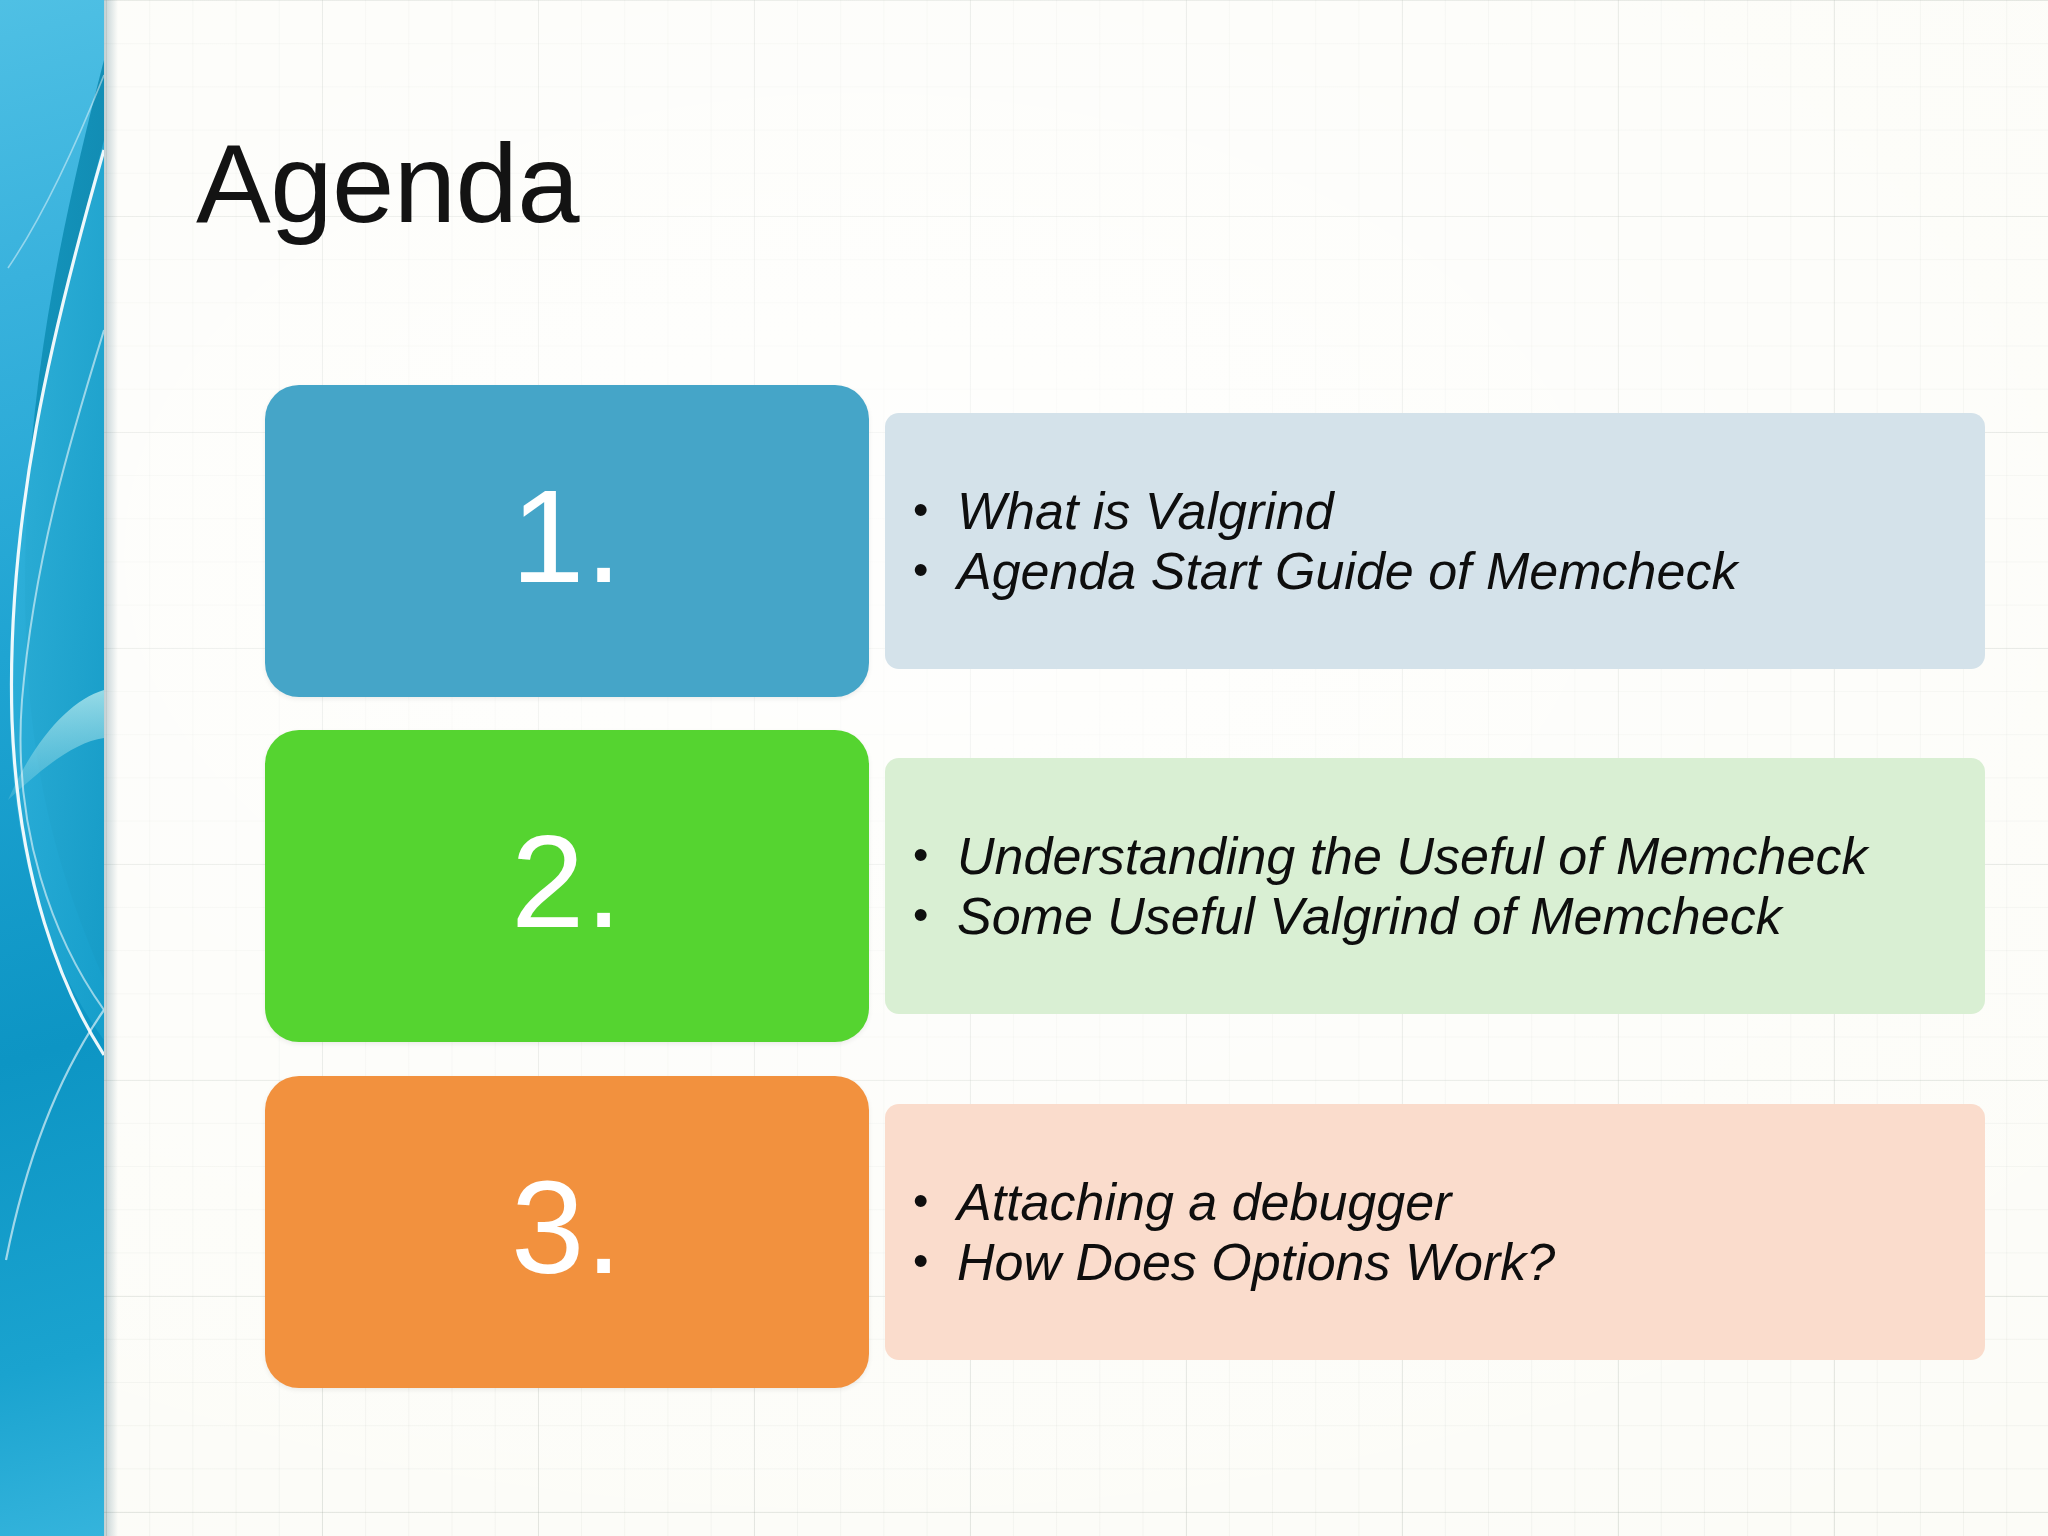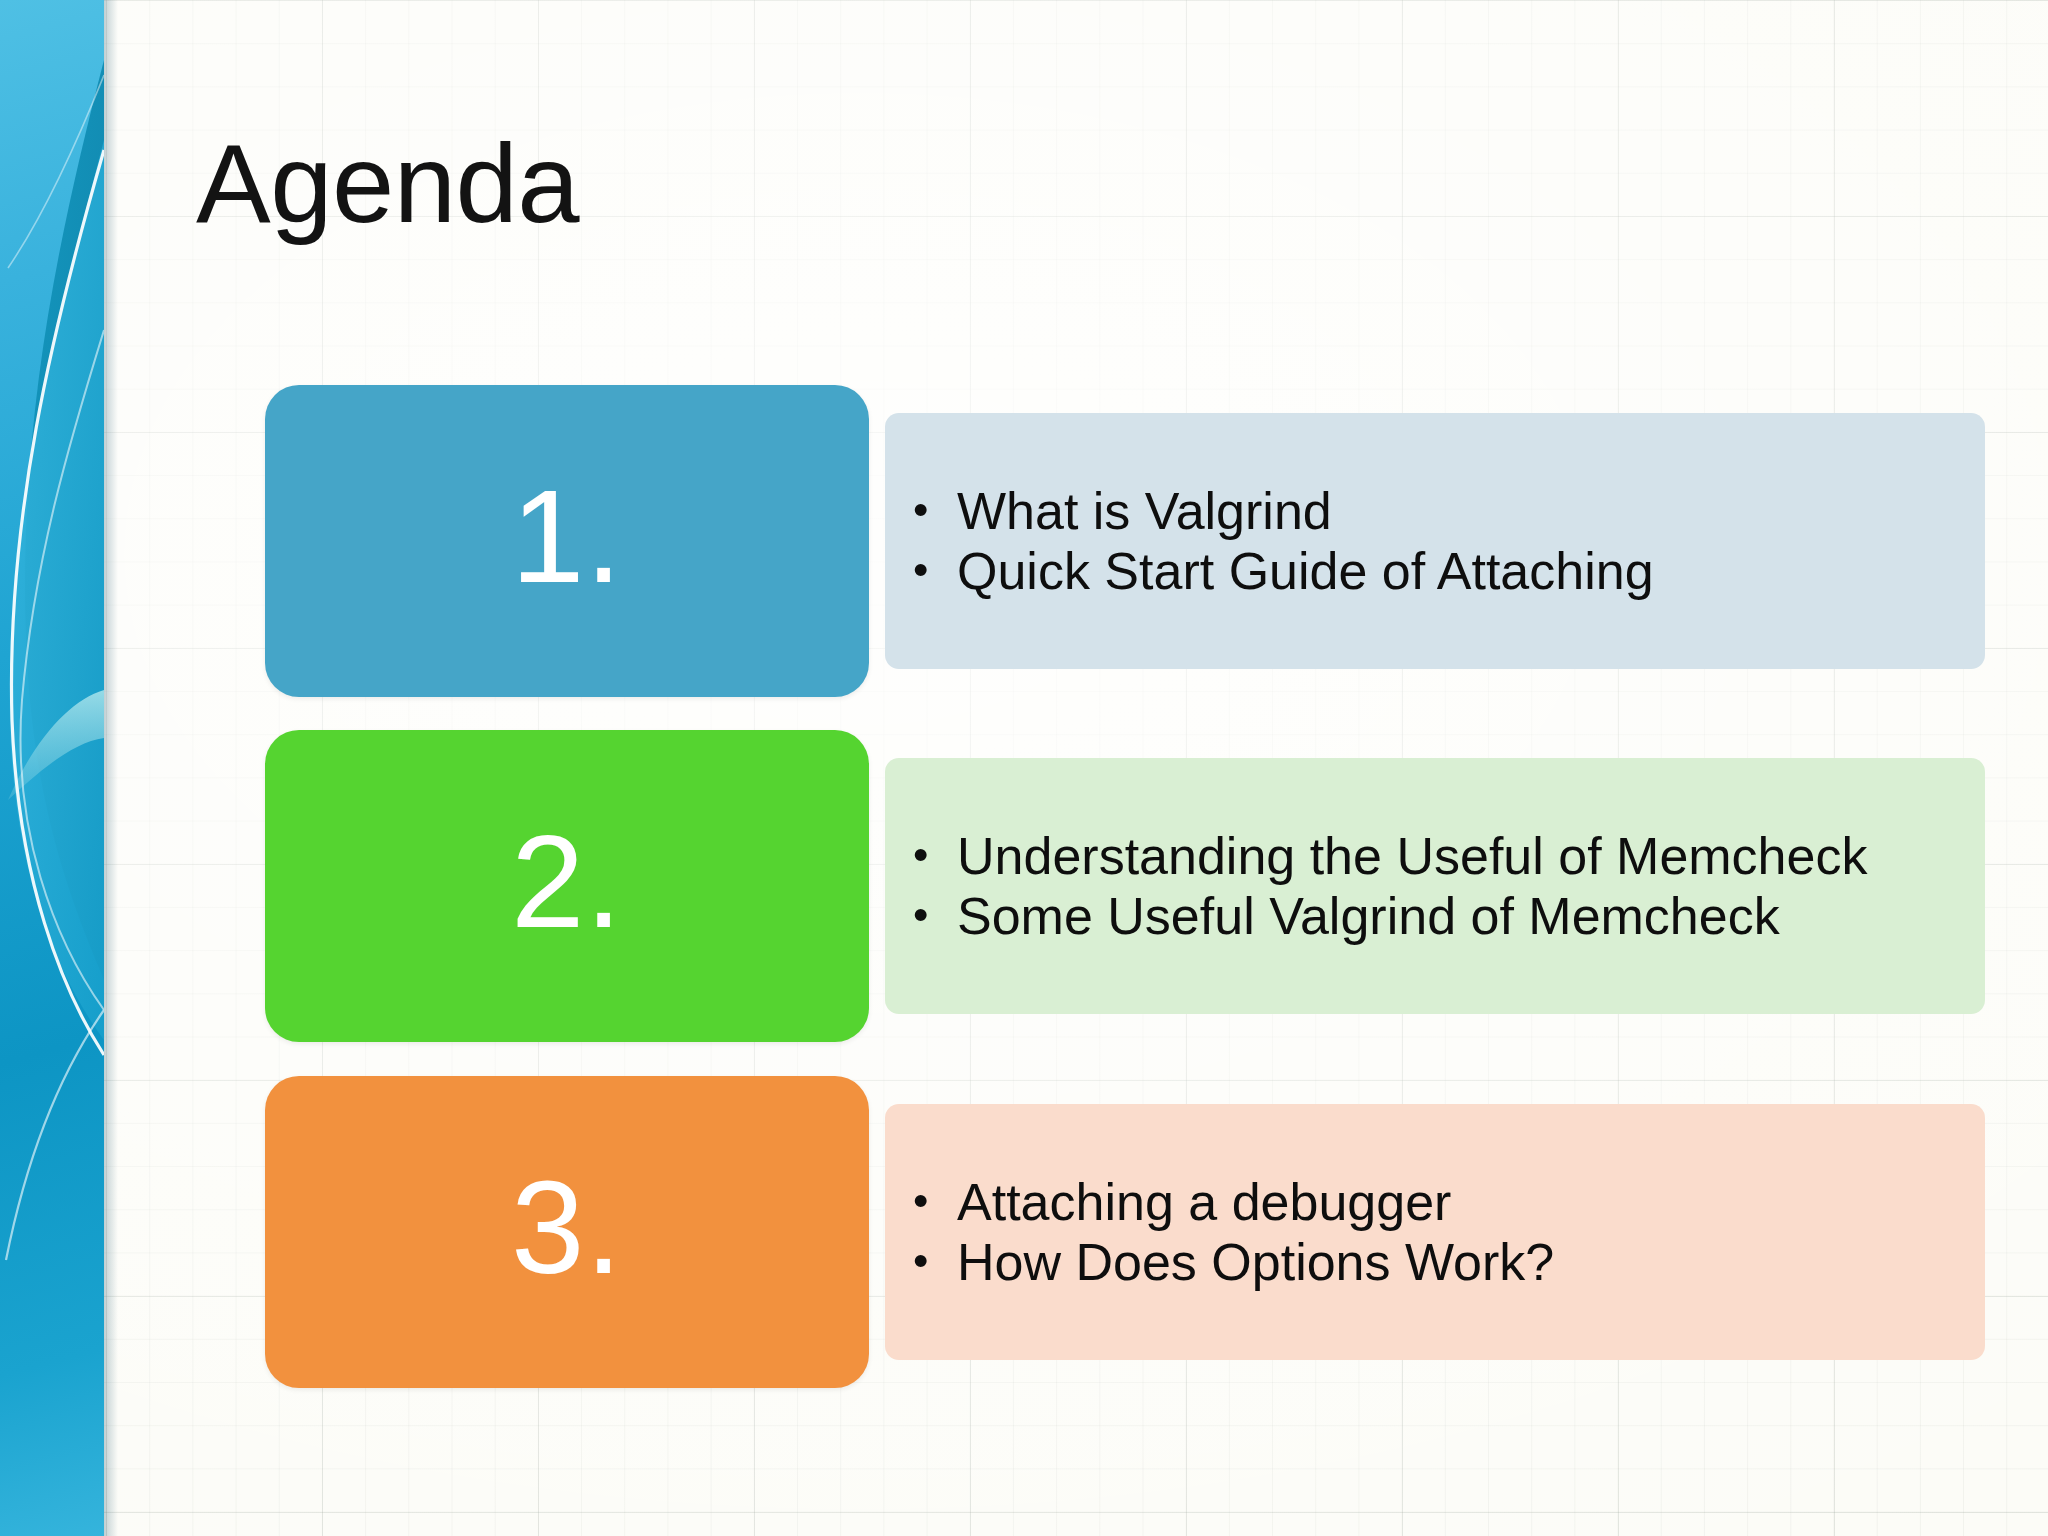--- a/index.html
+++ b/index.html
@@ -135,21 +135,21 @@
     color: #0e0e0e;
     font-weight: 400;
   }
   .bullet-dot {
     flex: 0 0 auto;
     width: 44px;
     font-size: 44px;
     line-height: 1.30;
     color: #0e0e0e;
   }
-  .bullet-text { flex: 1 1 auto; }
+  .bullet-text { flex: 1 1 auto; font-style: italic; }
 
   
   #row-1 { top: 385px; }
   #row-1 .row-numbox { height: 312px; background: #45a5c8; }
   #row-1 .row-panel  { top: 28px; height: 256px; background: #d4e2ea; }
 
   
   #row-2 { top: 730px; }
   #row-2 .row-numbox { height: 312px; background: #55d430; }
   #row-2 .row-panel  { top: 28px; height: 256px; background: #d9efd3; }
@@ -206,21 +206,21 @@
       <div class="row-numbox">
         <span class="row-num">1.</span>
       </div>
       <div class="row-panel">
         <div class="bullet-line">
           <span class="bullet-dot">•</span>
           <span class="bullet-text">What is Valgrind</span>
         </div>
         <div class="bullet-line">
           <span class="bullet-dot">•</span>
-          <span class="bullet-text">Quick Start Guide of Attaching</span>
+          <span class="bullet-text">Agenda Start Guide of Memcheck</span>
         </div>
       </div>
     </div>
 
     <div class="row" id="row-2">
       <div class="row-numbox">
         <span class="row-num">2.</span>
       </div>
       <div class="row-panel">
         <div class="bullet-line">

